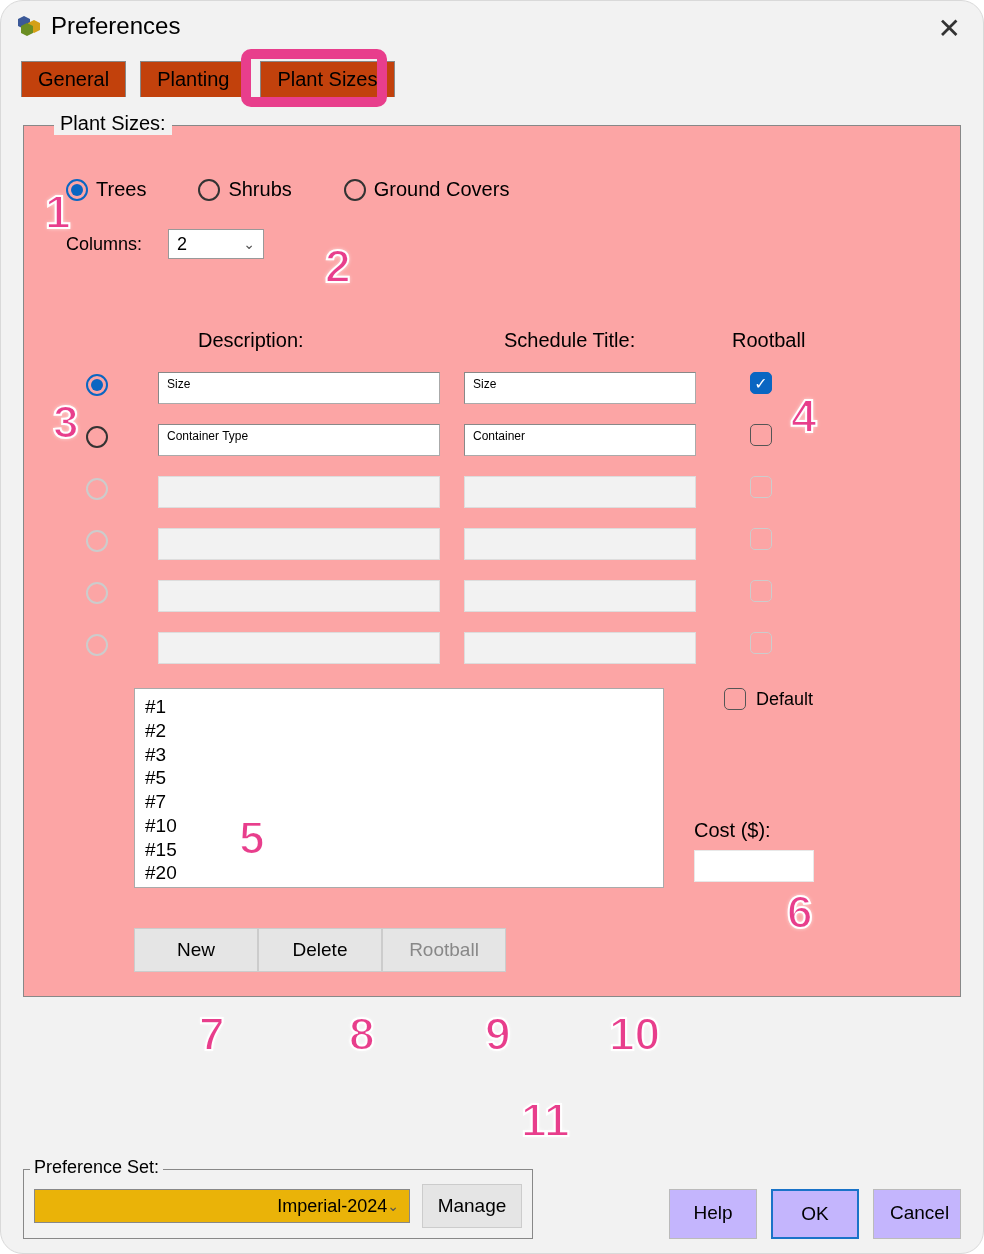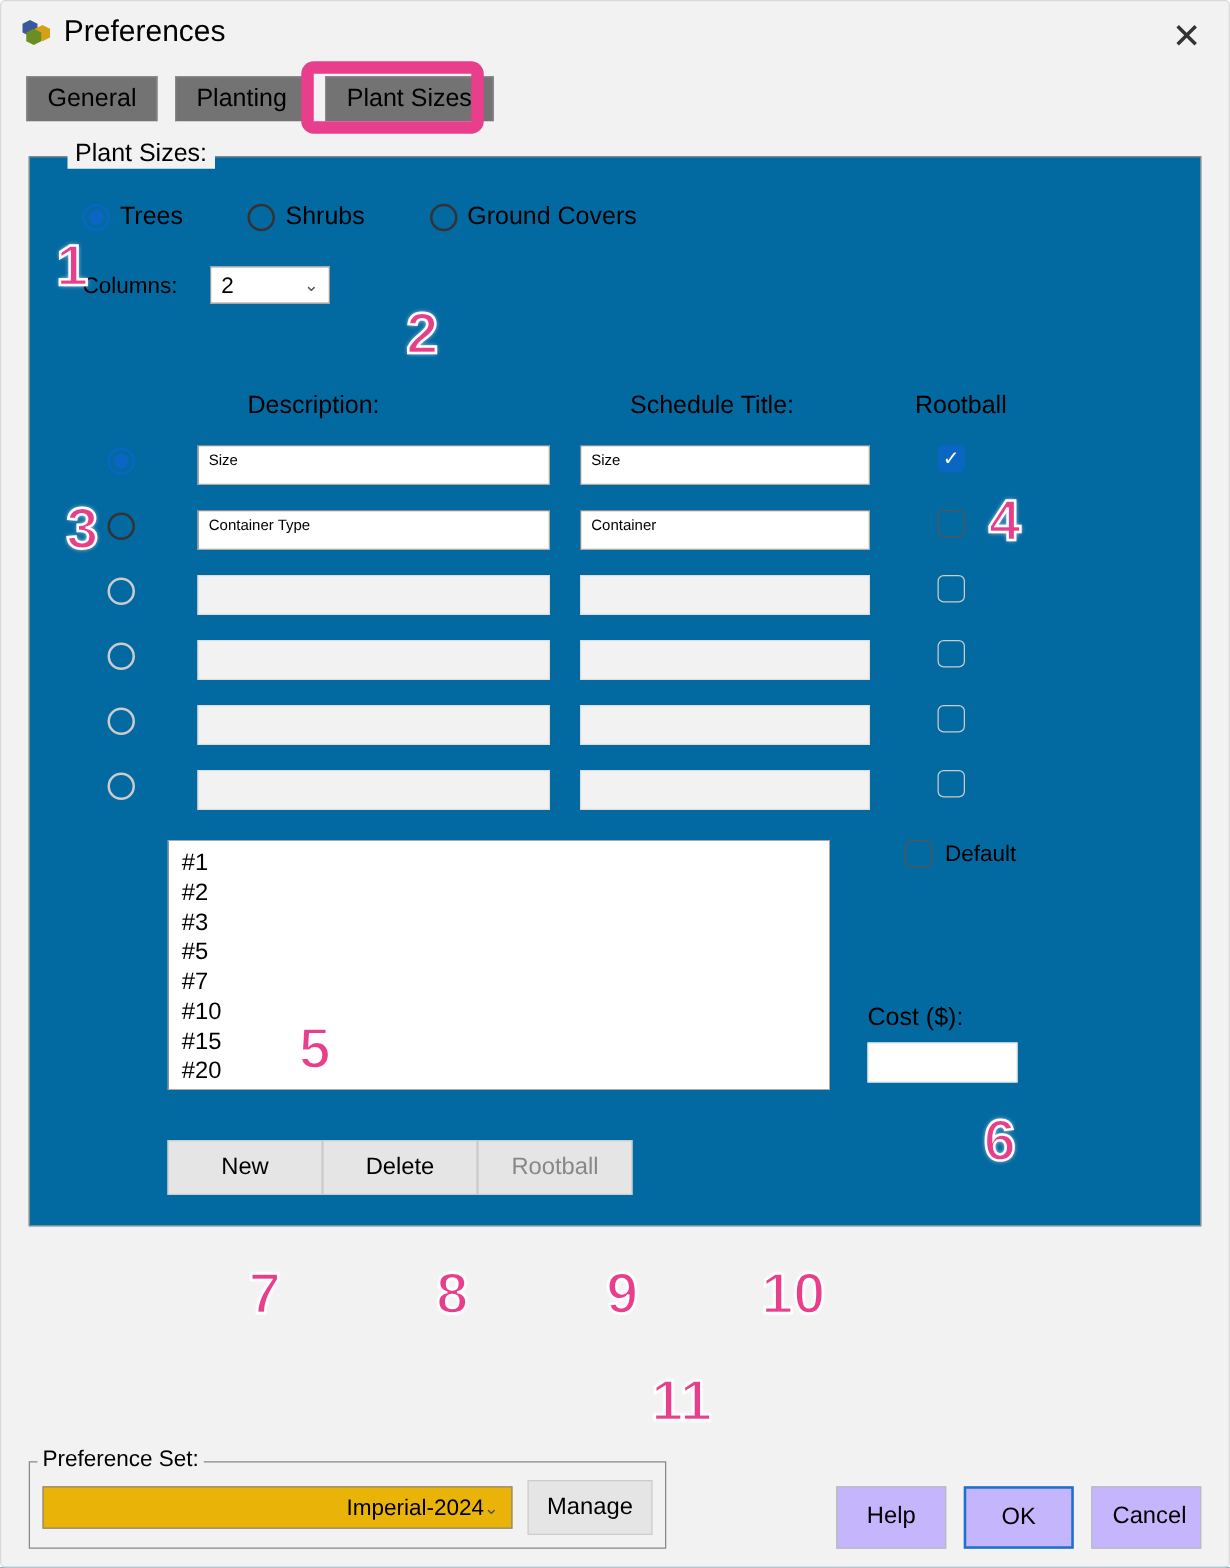--- a/index.html
+++ b/index.html
@@ -11,21 +11,21 @@
       width: 984px;
       height: 1254px;
       position: relative;
       overflow: hidden;
     }
     .window {
       width: 984px;
       height: 1254px;
       background: #f2f2f2;
       border: 1px solid #d9d9d9;
-      border-radius: 4px;
+      border-radius: 23px;
       position: relative;
     }
     .titlebar {
       display: flex;
       align-items: center;
       padding: 8px 16px;
       height: 50px;
     }
     .titlebar-icon {
       width: 24px;
@@ -43,58 +43,58 @@
       line-height: 1;
     }
     .tabs {
       display: flex;
       gap: 14px;
       padding-left: 20px;
       margin-top: 10px;
       position: relative;
     }
     .tab {
-      background: #737373;
+      background: #c2410c;
       border: 1px solid #888;
       padding: 6px 16px;
       font-size: 20px;
       cursor: pointer;
       border-bottom: none;
     }
     .tab-highlight {
       position: absolute;
       border: 10px solid #e83e8c;
       border-radius: 10px;
       pointer-events: none;
     }
     .content {
       padding: 28px 22px 0 22px;
     }
     .fieldset {
       border: 1px solid #888;
-      padding: 36px 22px 24px 22px;
+      padding: 20px 22px 24px 22px;
       position: relative;
-      background: #0369a1;
+      background: #fca5a5;
     }
     .fieldset-legend {
       position: absolute;
       top: -14px;
       left: 30px;
       background: #f2f2f2;
       padding: 0 6px;
       font-size: 20px;
     }
     .radio-row {
       display: flex;
       align-items: center;
       gap: 52px;
       margin-bottom: 28px;
       padding-left: 20px;
     }
-    .radio-opt { display: flex; align-items: center; gap: 8px; }
+    .radio-opt { display: flex; align-items: center; gap: 8px; margin-top: 32px; }
     .radio-circle {
       width: 22px; height: 22px;
       border: 2px solid #333;
       border-radius: 50%;
       display: inline-flex;
       align-items: center;
       justify-content: center;
       cursor: pointer;
     }
     .radio-circle.selected {

